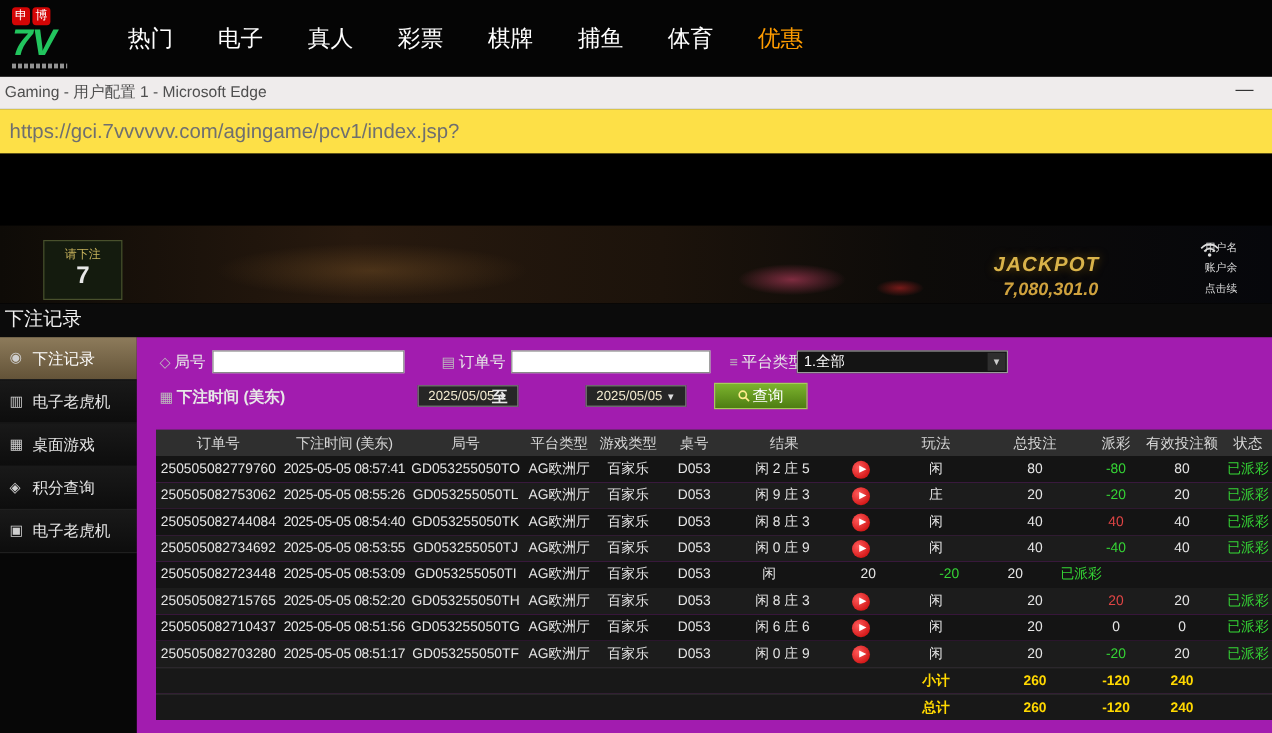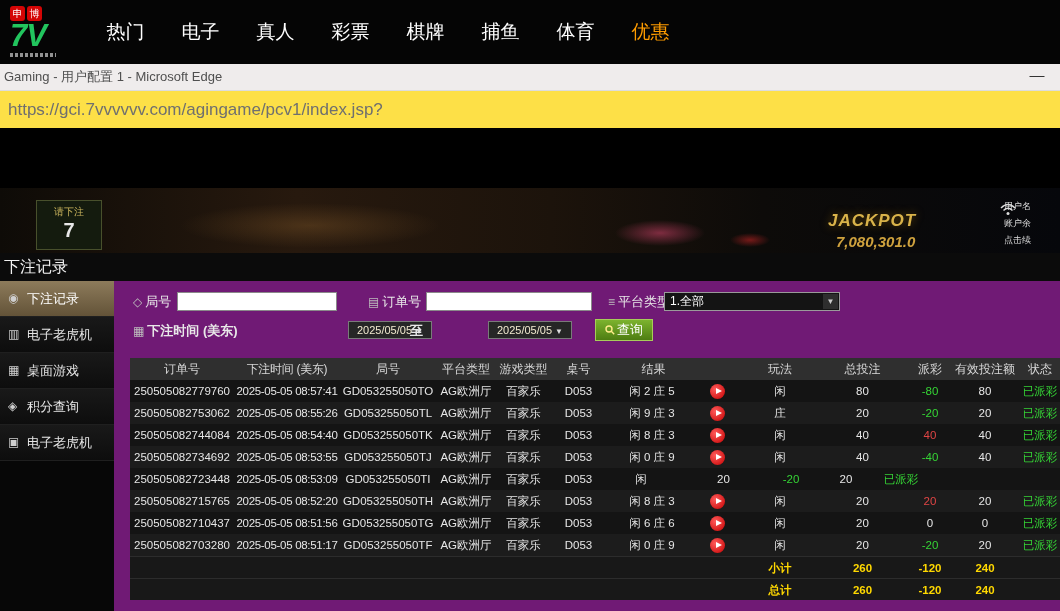--- a/index.html
+++ b/index.html
@@ -59,34 +59,34 @@
       color:#f0f0f0; font-size:16px; line-height:28px; padding-left:4px; }
 
   
   .sidebar { position:absolute; top:281px; left:0; width:114px; bottom:0; background:#070707; }
   .side-item { height:36px; border-bottom:1px solid #1f1f1f; background:linear-gradient(#191919,#0d0d0d);
       color:#e5e5e5; font-size:13px; line-height:35px; padding-left:27px; position:relative; cursor:pointer; }
   .side-item .icon { position:absolute; left:8px; top:0; font-size:12px; color:#cfcfcf; }
   .side-item.active { background:linear-gradient(#8d7b5b,#635338); color:#fff; }
 
   
-  .content { position:absolute; top:281px; left:114px; right:0; bottom:0; background:#701a75; }
+  .content { position:absolute; top:281px; left:114px; right:0; bottom:0; background:#a21caf; }
   .flabel { position:absolute; color:#e8e8e8; font-size:13px; height:20px; line-height:20px; white-space:nowrap; }
   .flabel .ficon { color:#bdbdbd; margin-right:3px; font-size:12px; }
   .bold { font-weight:bold; }
   .finput { position:absolute; height:19px; background:#fff; border:1px solid #8a8a8a; font-size:12px;
       padding:0 3px; color:#222; }
   .fselect { position:absolute; left:550px; top:11px; width:176px; height:19px; background:#141414;
       border:1px solid #9a9a9a; color:#fff; font-size:12px; line-height:17px; padding-left:5px; cursor:pointer; }
   .fselect .arrow { position:absolute; right:1px; top:1px; width:15px; height:15px; background:#2e2e2e;
       color:#ccc; font-size:8px; line-height:15px; text-align:center; }
   .fdate { position:absolute; top:40px; width:84px; height:18px; background:#262626; border:1px solid #7a7a7a;
       color:#f2ead0; font-size:11px; line-height:16px; text-align:center; cursor:pointer; white-space:nowrap;margin-left:48px; }
   .fdate .arrow { font-size:8px; color:#ddd; }
-  .search-btn { position:absolute; left:481px; top:38px; width:58px; height:22px;
+  .search-btn { position:absolute; left:481px; top:38px; width:78px; height:22px;
       background:linear-gradient(#7cb32e,#4e7d12); border:1px solid #a7cc5a; color:#fff; font-size:13px;
       line-height:20px; text-align:center; cursor:pointer; }
   .search-btn svg { vertical-align:-1px; margin-right:2px; }
 
   
   .btable { position:absolute; left:16px; top:77px; width:930px; }
   .trow { display:flex; height:22px; line-height:22px; font-size:11.5px; color:#e6e6e6; }
   .thead { background:#2f2f2f; color:#d8d8d8; font-size:12px; }
   .drow:nth-child(odd) { background:#1c1c1c; }
   .drow:nth-child(even) { background:#141414; }

